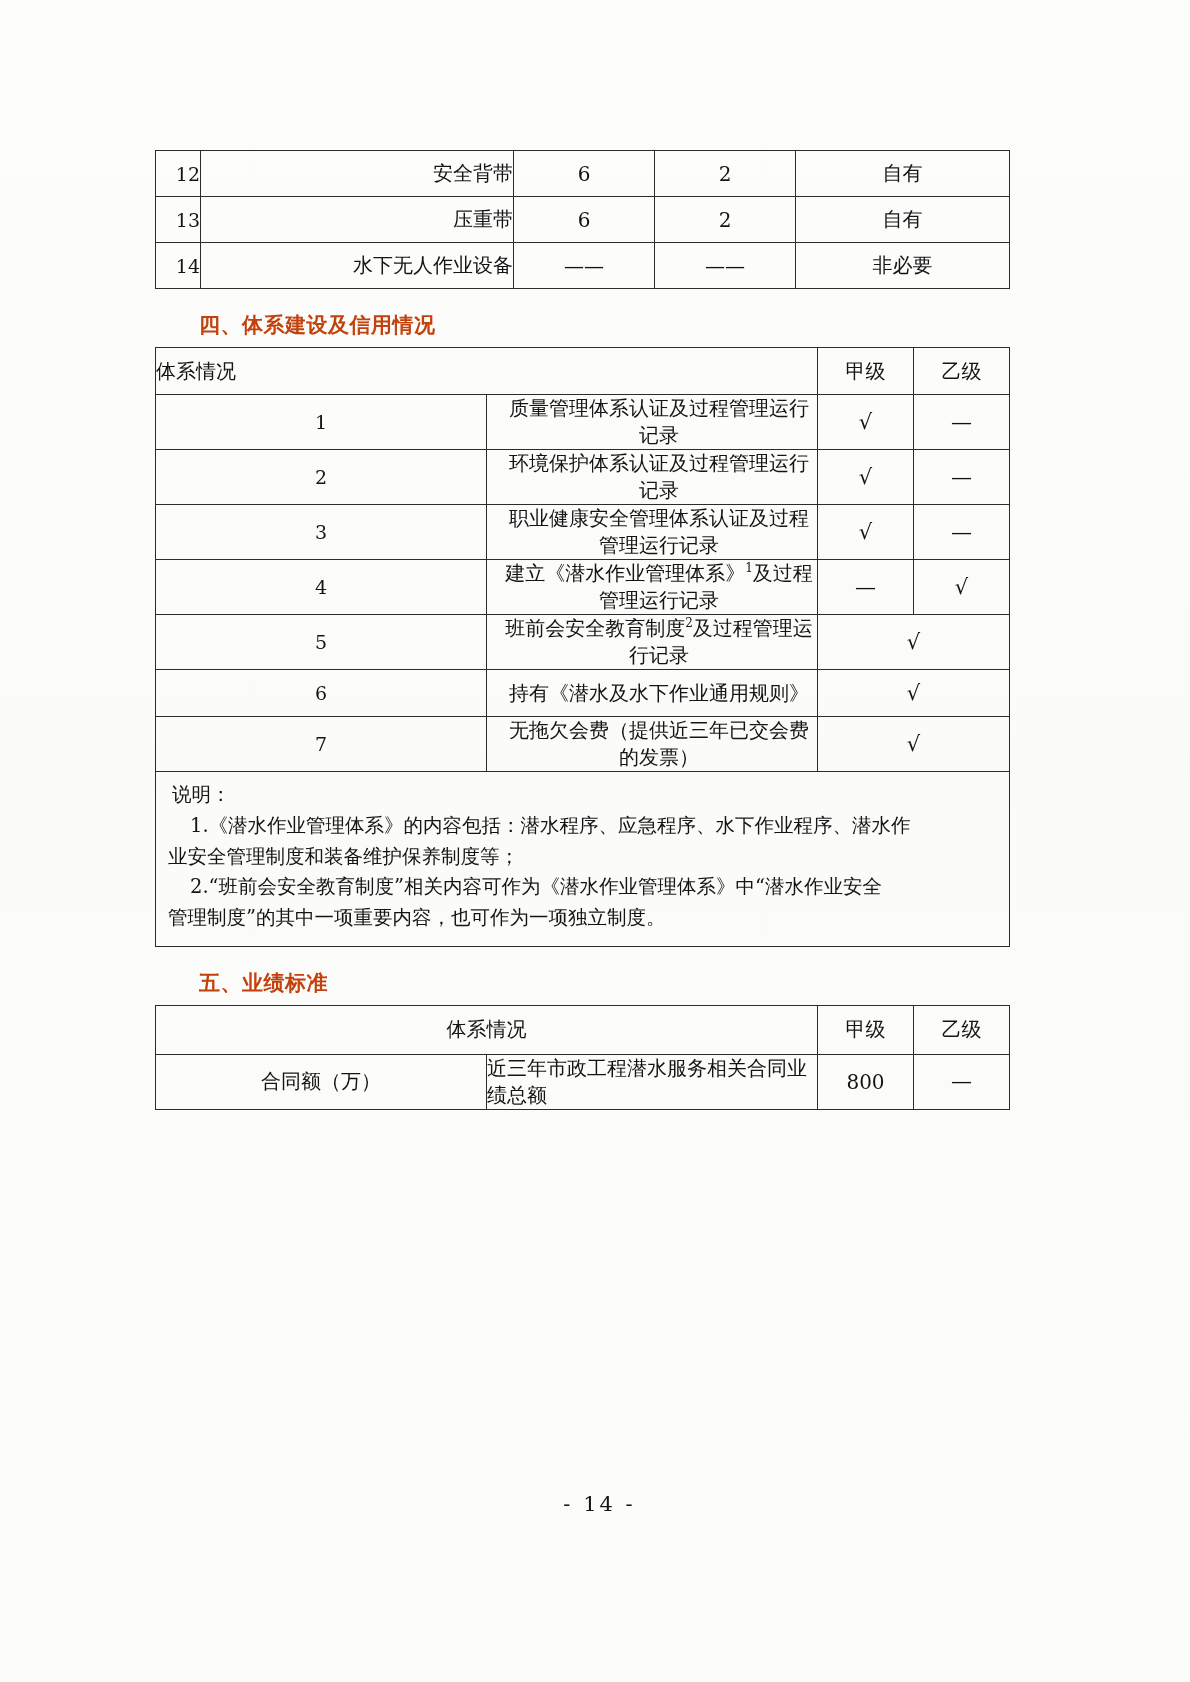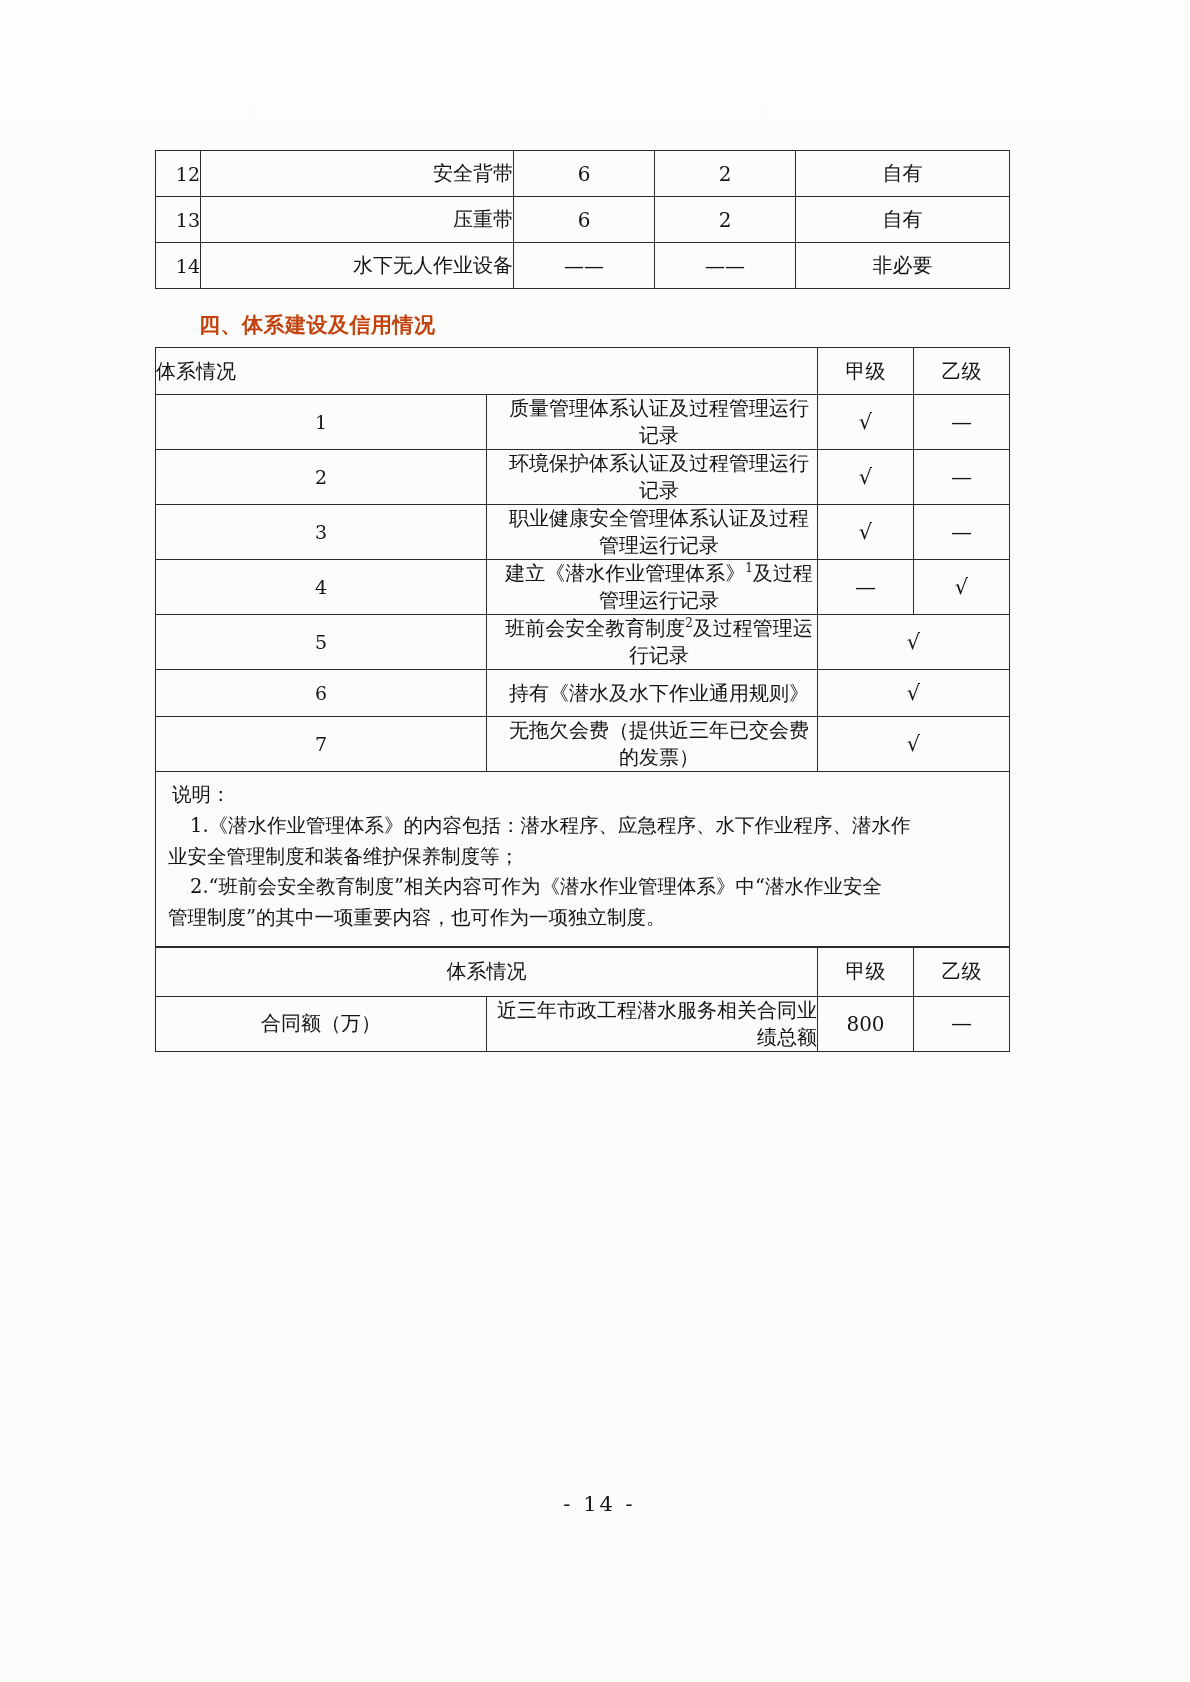--- a/index.html
+++ b/index.html
@@ -131,21 +131,21 @@
 
   
   .tbl-perf td {
     height: 48px;
   }
   .tbl-perf .p-cat {
     width: 178px;
     text-align: center;
   }
   .tbl-perf .p-desc {
-    text-align: right;
+    text-align: left;
   }
   .tbl-perf .p-grade {
     width: 95px;
     text-align: center;
   }
   .tbl-perf .p-head {
     text-align: center;
   }
 
   
@@ -256,20 +256,21 @@
             <div class="note-line note-title">说明：</div>
             <div class="note-line note-indent">1.《潜水作业管理体系》的内容包括：潜水程序、应急程序、水下作业程序、潜水作</div>
             <div class="note-line">业安全管理制度和装备维护保养制度等；</div>
             <div class="note-line note-indent">2.“班前会安全教育制度”相关内容可作为《潜水作业管理体系》中“潜水作业安全</div>
             <div class="note-line">管理制度”的其中一项重要内容，也可作为一项独立制度。</div>
           </td>
         </tr>
       </tbody>
     </table>
 
+    <div class="section-heading">五、业绩标准</div>
 
     <table class="tbl-perf">
       <tbody>
         <tr>
           <td class="p-head" colspan="2">体系情况</td>
           <td class="p-grade">甲级</td>
           <td class="p-grade">乙级</td>
         </tr>
         <tr>
           <td class="p-cat">合同额（万）</td>

